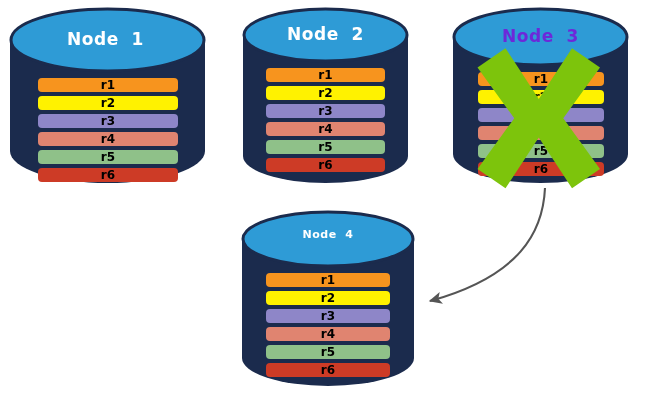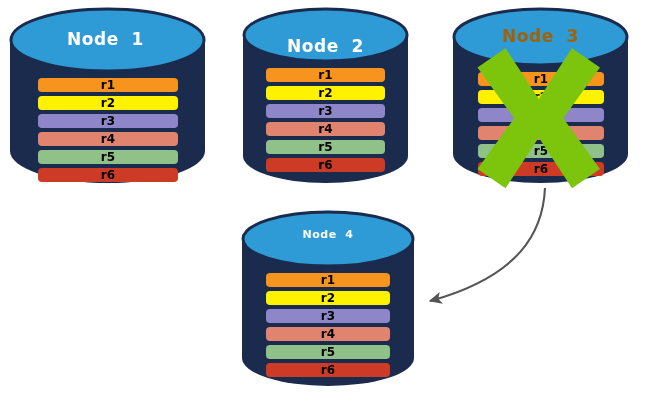--- a/index.html
+++ b/index.html
@@ -87,36 +87,36 @@
         <div class="row" style="background: rgb(224, 132, 112); color: rgb(0, 0, 0); height: 14px; font-size: 12px; margin-bottom: 4px;">r4</div>
         <div class="row" style="background: rgb(143, 193, 137); color: rgb(0, 0, 0); height: 14px; font-size: 12px; margin-bottom: 4px;">r5</div>
         <div class="row" style="background: rgb(205, 59, 38); color: rgb(0, 0, 0); height: 14px; font-size: 12px; margin-bottom: 0px;">r6</div>
       </div>
     </div>
     <div class="node" style="left: 243px; top: 8px; width: 165px; height: 175px;">
       <svg class="node-svg" width="165" height="175" viewBox="0 0 165 175">
         <path d="M0,27 L0,148 A82.5,27 0 0 0 165,148 L165,27 Z" fill="#1B2B4D"></path>
         <ellipse cx="82.5" cy="27" rx="81.5" ry="26" fill="#2E9BD6" stroke="#1B2B4D" stroke-width="3"></ellipse>
       </svg>
-      <div class="node-title" style="top: 16px; font-size: 17px; color: rgb(255, 255, 255); margin-top: 12px;">Node  2</div>
+      <div class="node-title" style="top: 16px; font-size: 17px; color: rgb(255, 255, 255);">Node  2</div>
       <div class="rows" style="left: 23px; width: 119px; top: 60px;">
         <div class="row" style="background: rgb(247, 148, 30); color: rgb(0, 0, 0); height: 14px; font-size: 12px; margin-bottom: 4px;">r1</div>
         <div class="row" style="background: rgb(255, 242, 0); color: rgb(0, 0, 0); height: 14px; font-size: 12px; margin-bottom: 4px;">r2</div>
         <div class="row" style="background: rgb(142, 134, 200); color: rgb(0, 0, 0); height: 14px; font-size: 12px; margin-bottom: 4px;">r3</div>
         <div class="row" style="background: rgb(224, 132, 112); color: rgb(0, 0, 0); height: 14px; font-size: 12px; margin-bottom: 4px;">r4</div>
         <div class="row" style="background: rgb(143, 193, 137); color: rgb(0, 0, 0); height: 14px; font-size: 12px; margin-bottom: 4px;">r5</div>
         <div class="row" style="background: rgb(205, 59, 38); color: rgb(0, 0, 0); height: 14px; font-size: 12px; margin-bottom: 0px;">r6</div>
       </div>
     </div>
     <div class="node" style="left: 453px; top: 8px; width: 175px; height: 175px;">
       <svg class="node-svg" width="175" height="175" viewBox="0 0 175 175">
         <path d="M0,29 L0,146 A87.5,29 0 0 0 175,146 L175,29 Z" fill="#1B2B4D"></path>
         <ellipse cx="87.5" cy="29" rx="86.5" ry="28" fill="#2E9BD6" stroke="#1B2B4D" stroke-width="3"></ellipse>
       </svg>
-      <div class="node-title" style="top: 18px; font-size: 17px; color: #a16207;">Node  3</div>
+      <div class="node-title" style="top: 18px; font-size: 17px; color: #6d28d9;">Node  3</div>
       <div class="rows" style="left: 25px; width: 126px; top: 64px;">
         <div class="row" style="background: rgb(247, 148, 30); color: rgb(0, 0, 0); height: 14px; font-size: 12px; margin-bottom: 4px;">r1</div>
         <div class="row" style="background: rgb(255, 242, 0); color: rgb(0, 0, 0); height: 14px; font-size: 12px; margin-bottom: 4px;">r2</div>
         <div class="row" style="background: rgb(142, 134, 200); color: rgb(0, 0, 0); height: 14px; font-size: 12px; margin-bottom: 4px;">r3</div>
         <div class="row" style="background: rgb(224, 132, 112); color: rgb(0, 0, 0); height: 14px; font-size: 12px; margin-bottom: 4px;">r4</div>
         <div class="row" style="background: rgb(143, 193, 137); color: rgb(0, 0, 0); height: 14px; font-size: 12px; margin-bottom: 4px;">r5</div>
         <div class="row" style="background: rgb(205, 59, 38); color: rgb(0, 0, 0); height: 14px; font-size: 12px; margin-bottom: 0px;">r6</div>
       </div>
       <svg class="xmark" width="175" height="175" viewBox="0 0 100 100" preserveAspectRatio="none" style="left: 0px; top: 0px;">
         <g fill="#7DC40C">

